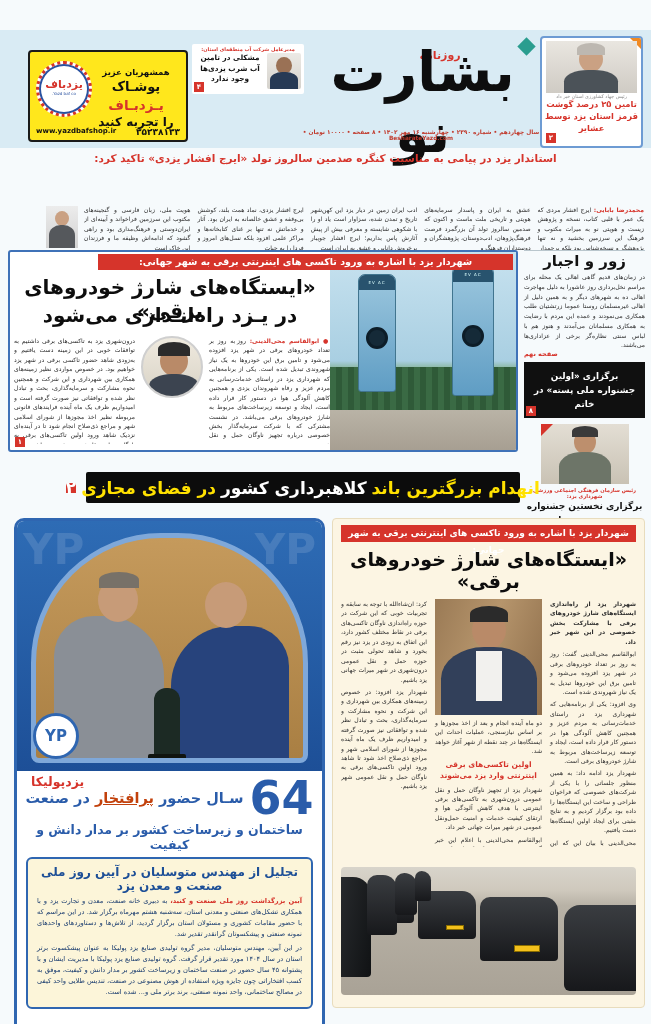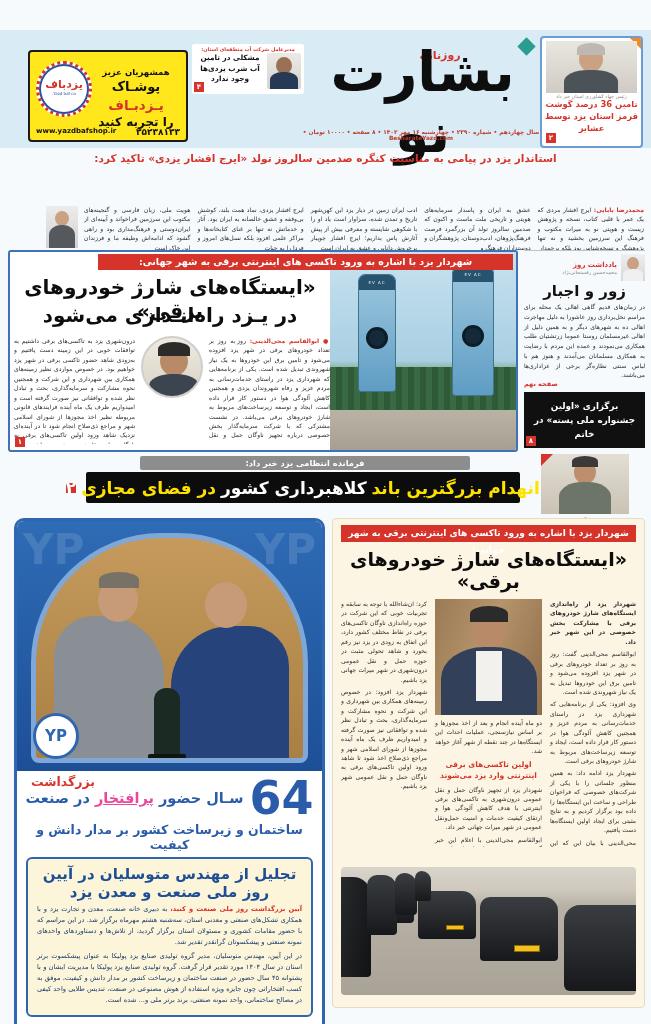--- a/index.html
+++ b/index.html
@@ -99,24 +99,24 @@
   .pol-blue{position:relative;height:250px;background:linear-gradient(#2e6cb5,#1d4f97);}
   .wm{position:absolute;font-size:42px;font-weight:900;color:rgba(255,255,255,.13);direction:ltr;}
   .arch{position:absolute;left:14px;right:14px;top:12px;bottom:8px;border:5px solid #7fa8d9;
         border-radius:130px 130px 8px 8px;overflow:hidden;background:linear-gradient(#c59a5c,#a97f43);}
   .yp-circle{position:absolute;left:16px;bottom:12px;width:46px;height:46px;background:#fff;border-radius:50%;
              border:3px solid #2f66b1;color:#2f66b1;font-weight:900;font-size:15px;text-align:center;line-height:40px;direction:ltr;z-index:4;}
   .pol-brand{position:absolute;left:14px;top:253px;color:#d6342b;font-size:12.5px;font-weight:900;z-index:4;}
   .pol-row{display:flex;align-items:center;justify-content:center;gap:6px;margin-top:4px;}
   .pol-num{font-size:46px;font-weight:900;color:#2a5caa;line-height:1;}
   .pol-l1{font-size:14.5px;font-weight:900;color:#2a5caa;}
-  .pol-l1 .r{color:#ec4899;text-decoration:underline;}
+  .pol-l1 .r{color:#c2410c;text-decoration:underline;}
   .pol-l2{text-align:center;font-size:12.5px;font-weight:900;color:#2a5caa;margin-top:1px;}
   .pol-cream{margin:5px 9px;background:#fcf5d9;border:2px solid #2f66b1;border-radius:6px;padding:6px 9px;}
-  .pol-cream h4{margin:0 0 3px;text-align:center;font-size:15px;font-weight:900;color:#1d4f97;}
+  .pol-cream h4{margin:0 0 3px;text-align:center;font-size:12px;font-weight:900;color:#1d4f97;}
   .pol-cream p{margin:0 0 3px;font-size:6.7px;line-height:1.65;text-align:justify;color:#173a6e;}
   .pol-cream .r{color:#d6342b;font-weight:bold;}
   
   .story{left:332px;top:518px;width:313px;height:490px;background:#fcf5e3;border:1px solid #e8dcbd;border-radius:4px;overflow:hidden;}
   .st-kick{margin:6px 8px 0;height:17px;background:#d6342b;color:#fff;font-size:9px;font-weight:bold;
            text-align:center;line-height:17px;}
   .st-h1{text-align:center;font-size:19px;font-weight:900;color:#0d0d0d;margin-top:6px;}
   .st-h2{text-align:center;font-size:18px;font-weight:900;color:#0d0d0d;letter-spacing:2px;}
   .st-cols{margin:7px 8px 0;display:flex;gap:8px;height:248px;overflow:hidden;}
   .st-cols .cc{font-size:6.1px;line-height:1.55;color:#2c2c2c;text-align:justify;}
@@ -178,21 +178,21 @@
   <div class="abs dateline">سال چهاردهم • شماره ۲۳۹۰ • چهارشنبه ۱۶ مهر ۱۴۰۲ • ۸ صفحه • ۱۰۰۰۰ تومان • BesharateYazd.com</div>
 
   <div class="abs tr-box">
     <div class="tr-corner"></div>
     <div class="tr-ph">
       <div class="head-sh" style="left:33px;top:5px;width:24px;height:26px;background:#caa183;"></div>
       <div class="head-sh" style="left:31px;top:2px;width:28px;height:12px;background:#bdb8b1;border-radius:50% 50% 0 0;"></div>
       <div class="torso-sh" style="left:18px;top:29px;width:54px;height:25px;background:#4b5258;"></div>
     </div>
     <div class="tr-kick">رئیس جهاد کشاورزی استان خبر داد</div>
-    <div class="tr-title">تامین 36 درصد گوشت قرمز استان یزد توسط عشایر</div>
+    <div class="tr-title">تامین ۲۵ درصد گوشت قرمز استان یزد توسط عشایر</div>
     <span class="badge">۲</span>
   </div>
 
   <div class="abs lead-kick">استاندار یزد در پیامی به مناسبت کنگره صدمین سالروز تولد «ایرج افشار یزدی» تاکید کرد:</div>
 
   <div class="lead-ph">
     <div class="head-sh" style="left:9px;top:5px;width:14px;height:15px;background:#caa183;"></div>
     <div class="torso-sh" style="left:3px;top:19px;width:26px;height:23px;background:#55585c;"></div>
   </div>
   <span class="abs badge lead-badge">۲</span>
@@ -234,51 +234,40 @@
           <div class="head-sh" style="left:15px;top:4px;width:32px;height:14px;background:#2b2b2b;border-radius:50% 50% 0 0;"></div>
           <div class="torso-sh" style="left:6px;top:36px;width:50px;height:26px;background:#3c4450;"></div>
         </div>
       </div>
       <div class="c">درون‌شهری یزد به تاکسی‌های برقی داشتیم به توافقات خوبی در این زمینه دست یافتیم و به‌زودی شاهد حضور تاکسی برقی در شهر یزد خواهیم بود. در خصوص مواردی نظیر زمینه‌های همکاری بین شهرداری و این شرکت و همچنین نحوه مشارکت و سرمایه‌گذاری، بحث و تبادل نظر شده و توافقاتی نیز صورت گرفته است و امیدواریم ظرف یک ماه آینده فرایندهای قانونی مربوطه نظیر اخذ مجوزها از شورای اسلامی شهر و مراجع ذی‌صلاح انجام شود تا در آینده‌ای نزدیک شاهد ورود اولین تاکسی‌های برقی به ناوگان حمل و نقل عمومی شهر یزد باشیم</div>
     </div>
     <span class="badge">۱</span>
   </div>
 
   <div class="abs sb">
-    <div class="sb-head">
-      <div class="ph">
-        <div class="head-sh" style="left:6px;top:3px;width:12px;height:13px;background:#c9a184;"></div>
-        <div class="torso-sh" style="left:2px;top:15px;width:20px;height:12px;background:#f0f0f0;"></div>
-      </div>
-      <div>
-        <div class="lab">یادداشت روز</div>
-        <div class="auth">محمدحسین رفسنجانی‌نژاد</div>
-      </div>
-    </div>
     <div class="sb-title">زور و اجبار</div>
     <div class="sb-body">در زمان‌های قدیم گاهی اهالی یک محله برای مراسم نخل‌برداری روز عاشورا به دلیل مهاجرت اهالی ده به شهرهای دیگر و به همین دلیل از اهالی غیرمسلمان روستا عموما زرتشتیان طلب همکاری می‌نمودند و عمده این مردم با رضایت به همکاری مسلمانان می‌آمدند و هنوز هم با لباس سنتی نظاره‌گر برخی از عزاداری‌ها می‌باشند.</div>
     <div class="sb-page">صفحه نهم</div>
     <div class="sb-black">
       <span>برگزاری «اولین جشنواره ملی پسته» در خاتم</span>
       <span class="badge">۸</span>
     </div>
     <div class="sb-ph2">
       <div class="fold"></div>
       <div class="head-sh" style="left:33px;top:6px;width:22px;height:24px;background:#bd8f6d;"></div>
       <div class="head-sh" style="left:31px;top:2px;width:26px;height:11px;background:#3a3a3a;border-radius:50% 50% 0 0;"></div>
       <div class="torso-sh" style="left:18px;top:28px;width:52px;height:32px;background:#6d7568;"></div>
     </div>
     <div class="sb-kick2">رئیس سازمان فرهنگی اجتماعی ورزشی شهرداری یزد:</div>
     <div class="sb-t2">
       <span>برگزاری نخستین جشنواره تجربه‌محور «یزد ایمن»</span>
       <span class="badge">۶</span>
     </div>
   </div>
 
-  <div class="abs gray-strip">فرمانده انتظامی یزد خبر داد:</div>
   <div class="abs black-strip">
     <span class="bs-y">انهدام بزرگترین باند</span>
     <span class="bs-w">کلاهبرداری کشور</span>
     <span class="bs-y">در فضای مجازی</span>
     <span class="badge">۲</span>
   </div>
 
   <div class="abs polica">
     <div class="pol-blue">
       <span class="wm" style="left:6px;top:4px;">YP</span>
@@ -287,21 +276,21 @@
         <div class="torso-sh" style="left:18px;top:78px;width:110px;height:160px;background:#8a8f96;border-radius:40px 60px 0 0;"></div>
         <div class="head-sh" style="left:62px;top:40px;width:40px;height:44px;background:#c79b78;"></div>
         <div class="head-sh" style="left:63px;top:34px;width:40px;height:16px;background:#777168;border-radius:50% 50% 0 0;"></div>
         <div class="torso-sh" style="right:14px;top:88px;width:118px;height:150px;background:#27437c;border-radius:60px 40px 0 0;"></div>
         <div class="head-sh" style="right:56px;top:44px;width:42px;height:46px;background:#c79b78;"></div>
         <div class="torso-sh" style="left:118px;top:150px;width:26px;height:70px;background:#1c2a24;border-radius:12px 12px 4px 4px;"></div>
         <div class="torso-sh" style="left:112px;top:216px;width:38px;height:12px;background:#10140f;border-radius:2px;"></div>
       </div>
       <div class="yp-circle">YP</div>
     </div>
-    <div class="pol-brand">بزرگداشت</div>
+    <div class="pol-brand">یزدپولیکا</div>
     <div class="pol-row">
       <span class="pol-num">64</span>
       <span class="pol-l1">
         <span>سـال حضور </span><span class="r">پرافتخار</span><span> در صنعت</span>
       </span>
     </div>
     <div class="pol-l2">ساختمان و زیرساخت کشور بر مدار دانش و کیفیت</div>
     <div class="pol-cream">
       <h4>تجلیل از مهندس متوسلیان در آیین روز ملی صنعت و معدن یزد</h4>
       <p><span class="r">آیین بزرگداشت روز ملی صنعت و کنید،</span><span> به دبیری خانه صنعت، معدن و تجارت یزد و با همکاری تشکل‌های صنعتی و معدنی استان، سه‌شنبه هشتم مهرماه برگزار شد. در این مراسم که با حضور مقامات کشوری و مسئولان استان برگزار گردید، از تلاش‌ها و دستاوردهای واحدهای نمونه صنعتی و پیشکسوتان گرانقدر تقدیر شد.</span></p>

